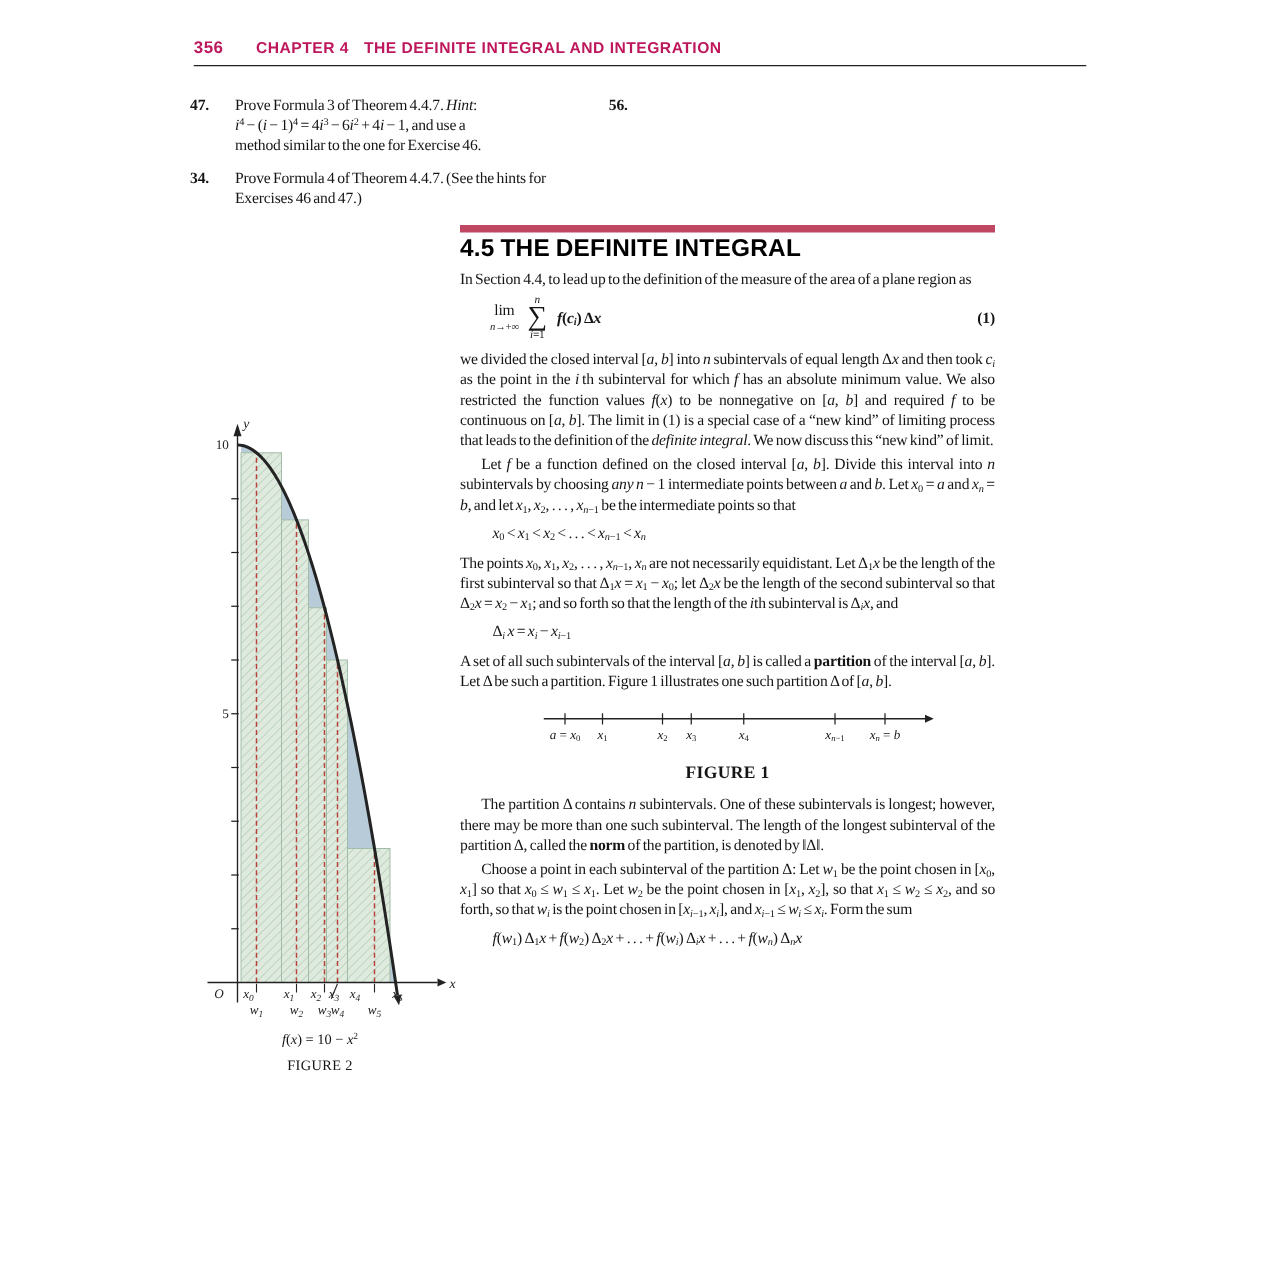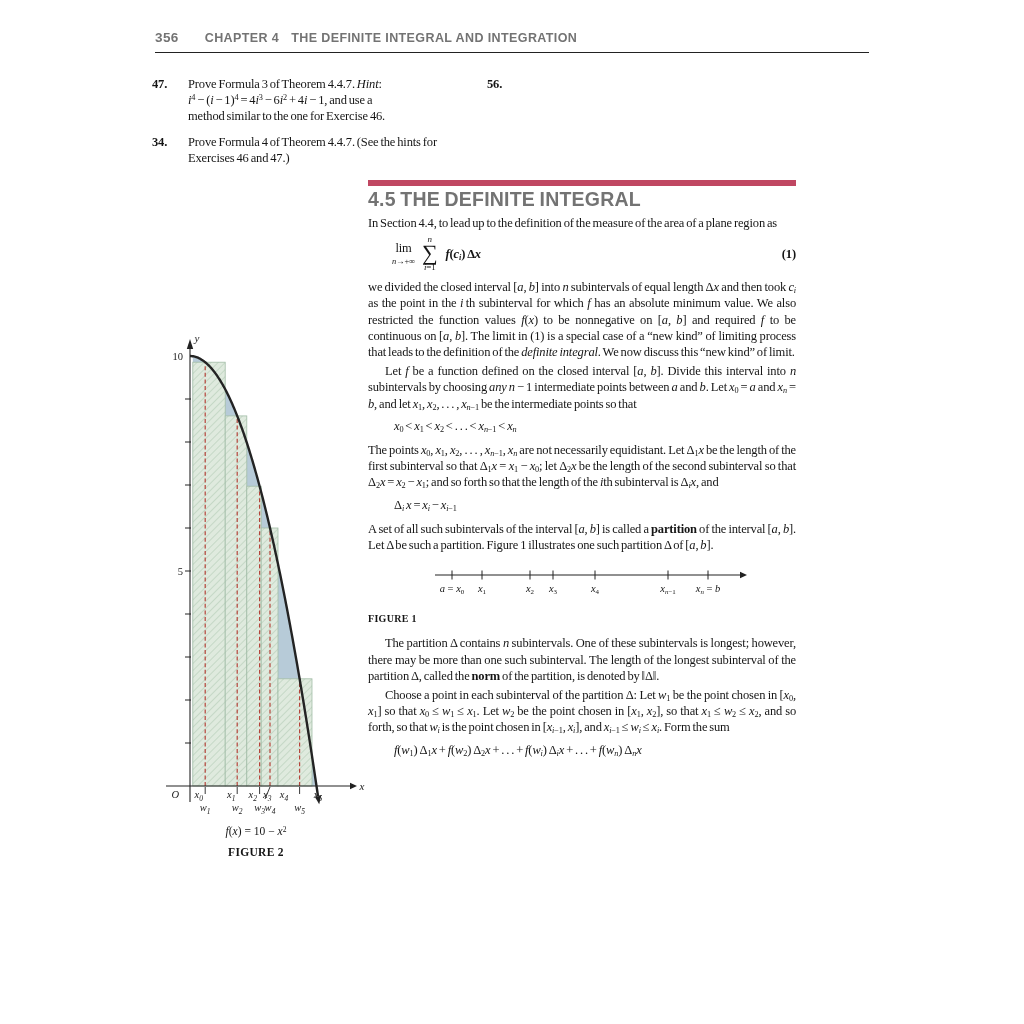--- a/index.html
+++ b/index.html
@@ -2,62 +2,62 @@
 <html><head>
 <meta charset="utf-8">
 <style>
   html,body{margin:0;padding:0;background:#ffffff;}
   body{width:1024px;height:1024px;position:relative;font-family:"Liberation Serif",serif;color:#151515;}
   .page{position:absolute;inset:0;background:#fff;overflow:hidden;}
 
   
   .hdr{position:absolute;left:155px;top:30px;width:714px;border-bottom:1.6px solid #222;
        padding-bottom:7px;font-family:"Liberation Sans",sans-serif;font-weight:bold;
-       font-size:12.5px;letter-spacing:.4px;color:#737373;}
+       font-size:12.5px;letter-spacing:.4px;color:#be185d;}
   .hdr .pn{font-size:13.5px;margin-right:26px;}
   .hdr .ch{margin-right:12px;}
 
   
   .ex{position:absolute;left:152px;top:76px;width:656px;display:flex;gap:14px;
       font-size:12.5px;line-height:16.2px;letter-spacing:-.15px;word-spacing:-1px;}
   .ex-col{width:324px;display:flex;flex-direction:column;}
   .ex-item{display:flex;margin-bottom:9px;}
   .ex-num{font-weight:bold;min-width:24px;flex:0 0 24px;}
   .ex-text{white-space:pre-line;margin-left:12px;}
 
   
   .sec{position:absolute;left:368px;top:180px;width:428px;font-size:12.5px;line-height:16.2px;
        text-align:justify;letter-spacing:-.15px;word-spacing:-1px;}
   .bar{height:6px;margin-bottom:5px;}
   .sec-h{font-family:"Liberation Sans",sans-serif;font-weight:bold;font-size:19.5px;
-         letter-spacing:.2px;margin:0 0 8px 0;text-align:left;color:#737373;}
+         letter-spacing:.2px;margin:0 0 8px 0;text-align:left;color:#000000;}
   .sec p{margin:0 0 3px 0;}
   .sec p.ind{text-indent:17px;}
   .disp{padding-left:26px;margin:6px 0 8px 0;text-align:left;}
   .eq1{display:flex;align-items:center;padding-left:24px;margin:4px 0 7px 0;justify-content:center;}
   .limstack{display:inline-flex;flex-direction:column;align-items:center;line-height:1;}
   .limsub{font-size:8.5px;margin-top:2px;}
   .sigstack{display:inline-flex;flex-direction:column;align-items:center;line-height:1;margin:0 5px 0 7px;}
   .sigtop,.sigbot{font-size:9px;line-height:1;}
   .sig{font-size:22px;line-height:.85;}
   .expr{margin-left:3px;font-weight:bold;}
   .eqnum{margin-left:auto;font-weight:bold;}
 
   
   .fig1{position:relative;height:42px;margin-top:10px;}
   .fig1 svg{position:absolute;left:0;top:0;}
   .f1lbl{position:absolute;top:18px;transform:translateX(-50%);font-size:10.5px;
          letter-spacing:0;word-spacing:0;white-space:nowrap;}
-  .figcap{text-align:left;font-weight:bold;font-size:10px;margin:6px 0 8px 0;
+  .figcap{text-align:center;font-weight:bold;font-size:14px;margin:6px 0 8px 0;
           letter-spacing:.3px;word-spacing:0;}
 
   
   .fig2{position:absolute;left:160px;top:328px;width:212px;}
   .fig2cap1{width:192px;text-align:center;font-size:11.5px;margin-top:1px;}
-  .fig2cap2{width:192px;text-align:center;font-weight:bold;font-size:11.5px;
+  .fig2cap2{width:192px;text-align:center;font-weight:normal;font-size:11.5px;
             margin-top:9px;letter-spacing:.3px;}
 
   sub{font-size:.66em;vertical-align:-.28em;line-height:0;}
   sup{font-size:.66em;vertical-align:.45em;line-height:0;}
 </style>
 </head>
 <body>
 
 <div class="page">
 

